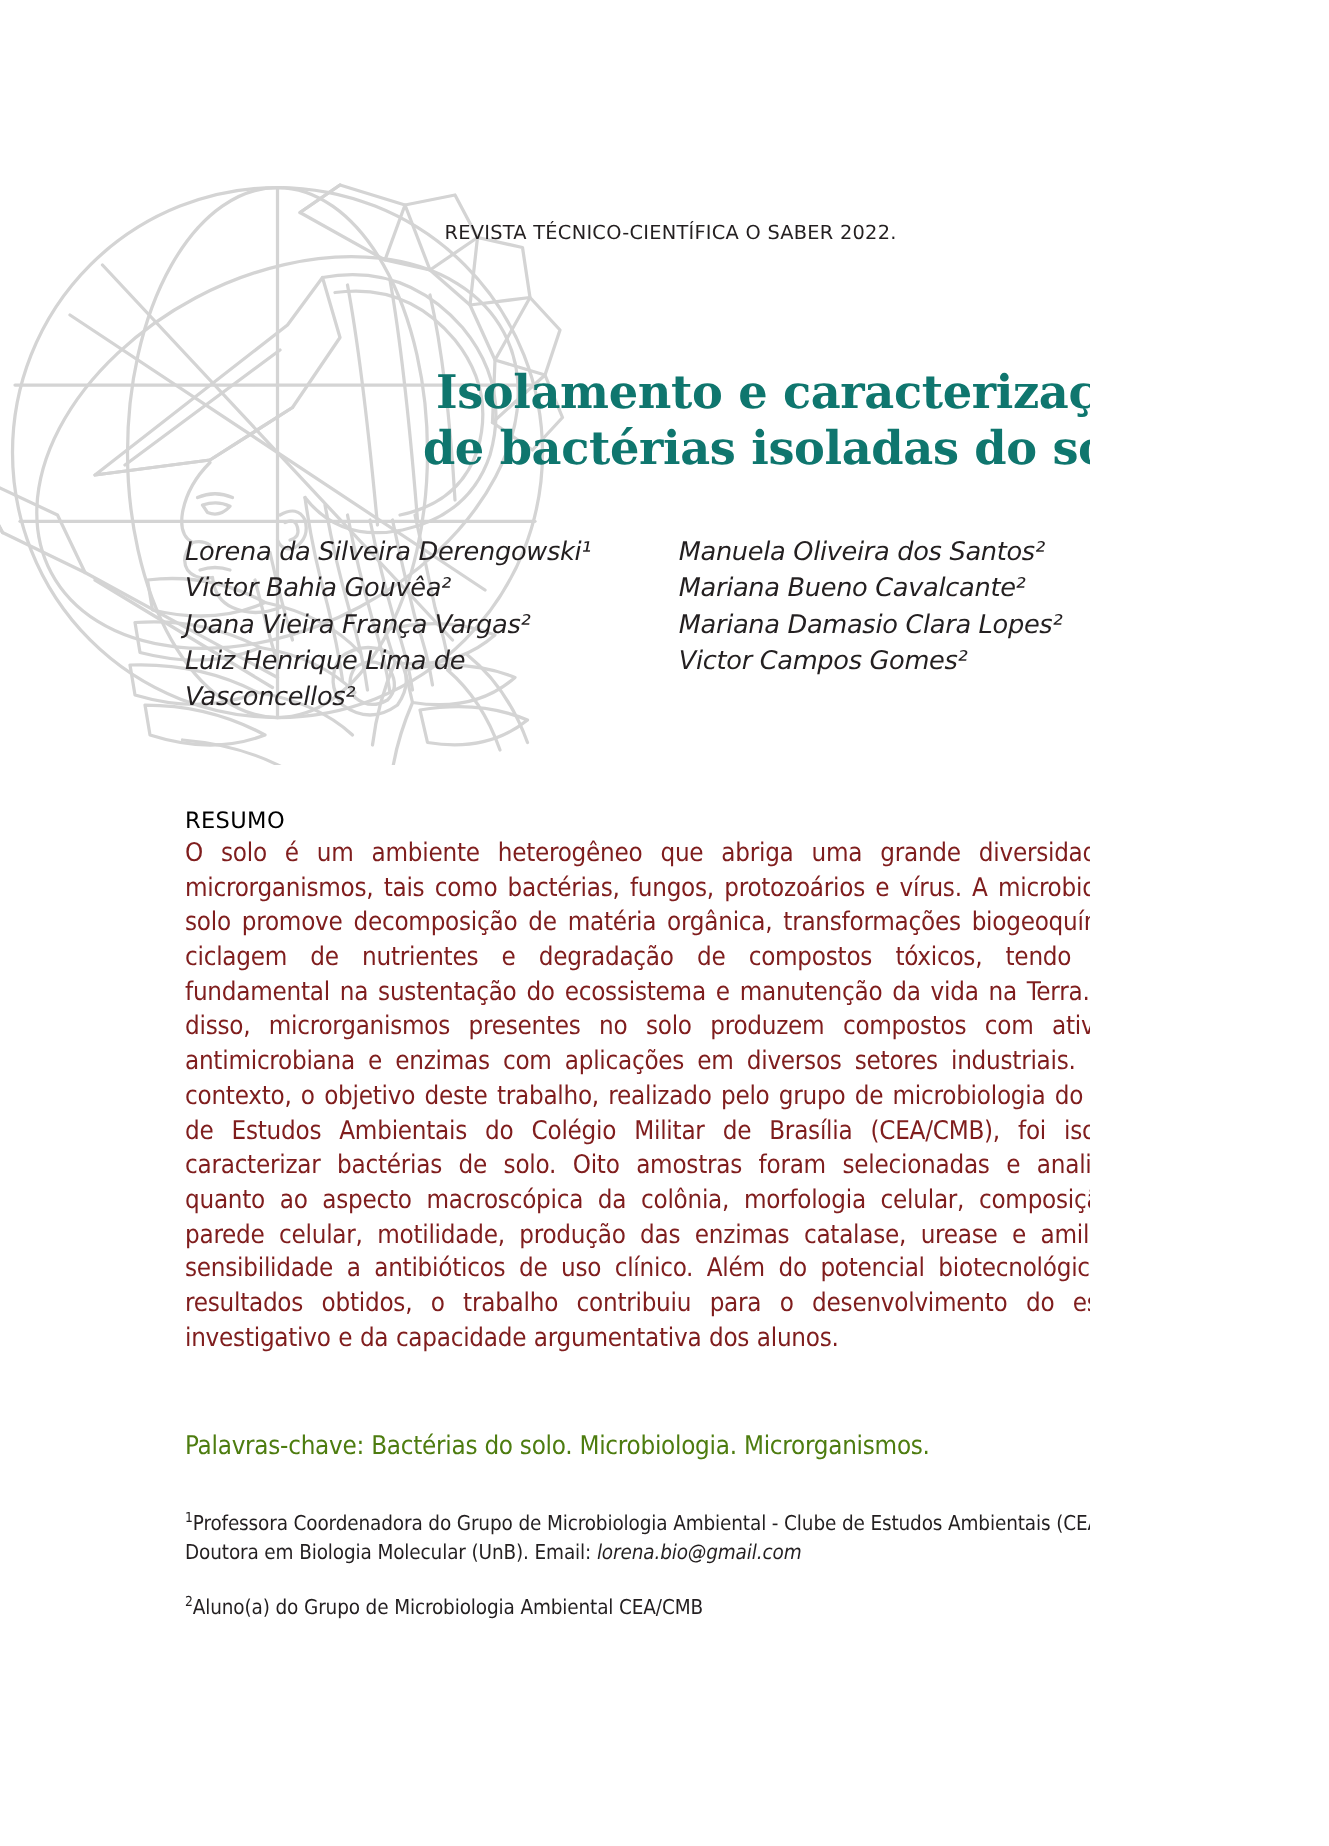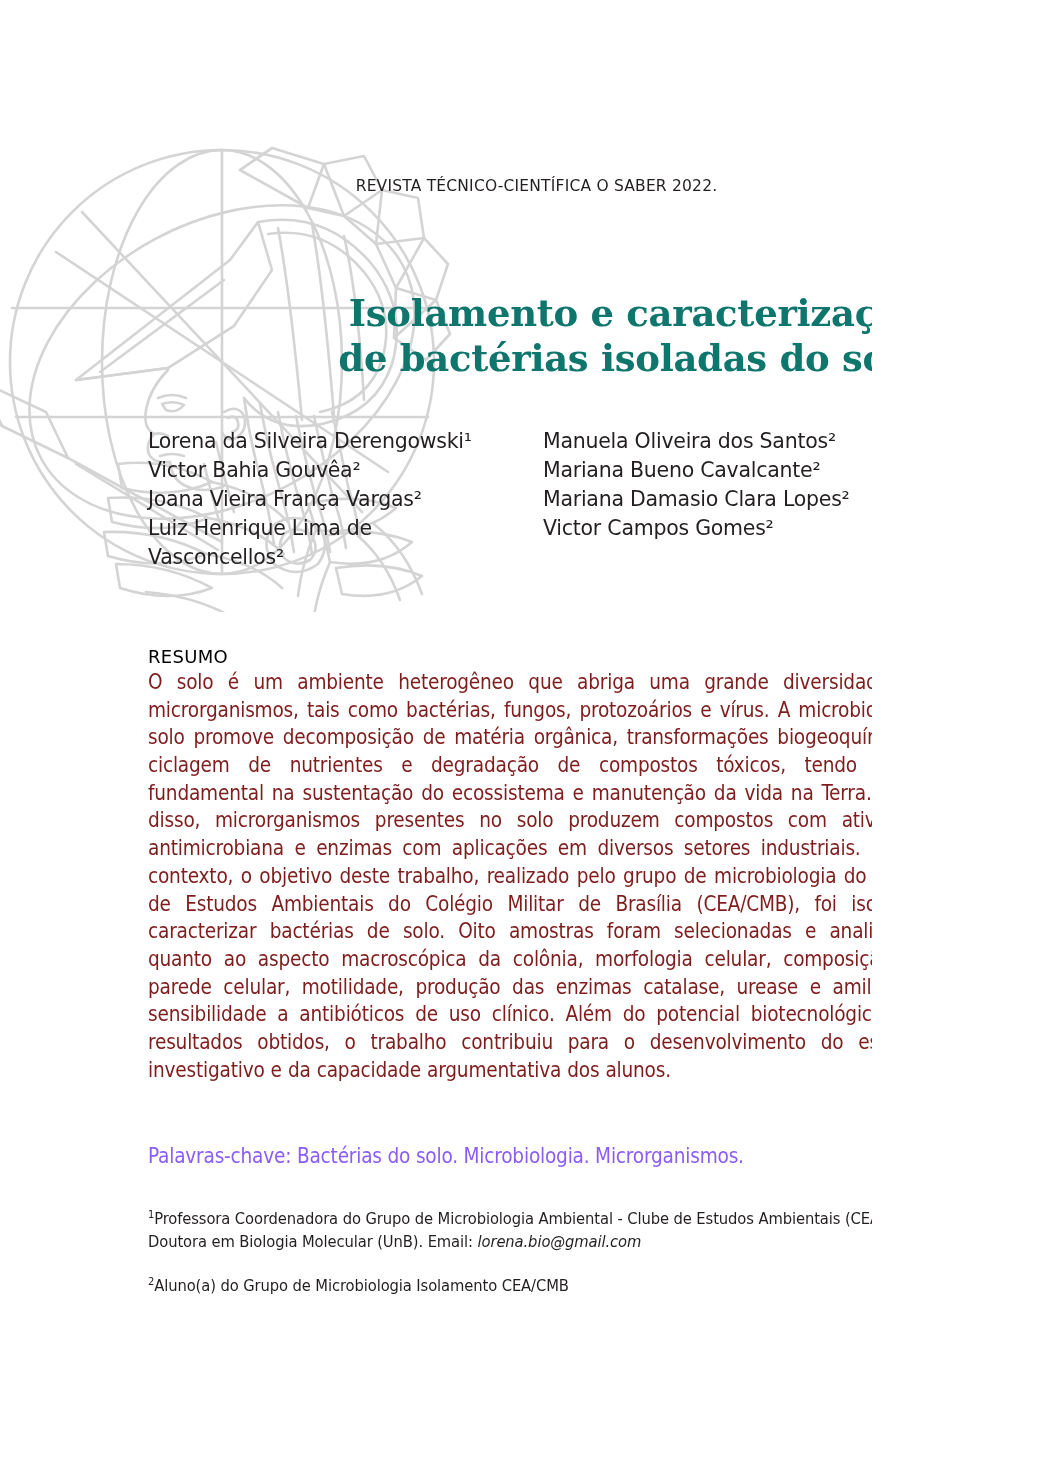--- a/index.html
+++ b/index.html
@@ -69,20 +69,21 @@
   }
   .article-title .tline { display: block; }
 
   .authors {
     position: absolute;
     left: 148px;
     top: 427px;
     width: 790px;
     display: flex;
     gap: 0px;
+    font-style: italic;
   }
   .authors .col {
     font-family: "DejaVu Sans", sans-serif;
     font-size: 20.5px;
     line-height: 1.42;
     color: #231f20;
     letter-spacing: -0.25px;
   }
   .authors .col-left { width: 395px; }
   .authors .col-right { width: 395px; }
@@ -112,21 +113,21 @@
     word-spacing: 0.4px;
   }
   .keywords {
     position: absolute;
     left: 148px;
     top: 1143px;
     width: 778px;
     font-family: "DejaVu Sans Condensed", "DejaVu Sans", sans-serif;
     font-size: 20.6px;
     line-height: 1.345;
-    color: #8b5cf6;
+    color: #4d7c0f;
     letter-spacing: -0.2px;
   }
 
   .footnotes {
     position: absolute;
     left: 148px;
     top: 1208px;
     width: 782px;
   }
   .footnote {
@@ -276,20 +277,20 @@
       <div class="abstract-body">O solo é um ambiente heterogêneo que abriga uma grande diversidade de microrganismos, tais como bactérias, fungos, protozoários e vírus. A microbiota do solo promove decomposição de matéria orgânica, transformações biogeoquímicas, ciclagem de nutrientes e degradação de compostos tóxicos, tendo papel fundamental na sustentação do ecossistema e manutenção da vida na Terra. Além disso, microrganismos presentes no solo produzem compostos com atividade antimicrobiana e enzimas com aplicações em diversos setores industriais. Nesse contexto, o objetivo deste trabalho, realizado pelo grupo de microbiologia do Clube de Estudos Ambientais do Colégio Militar de Brasília (CEA/CMB), foi isolar e caracterizar bactérias de solo. Oito amostras foram selecionadas e analisadas quanto ao aspecto macroscópica da colônia, morfologia celular, composição da parede celular, motilidade, produção das enzimas catalase, urease e amilase e sensibilidade a antibióticos de uso clínico. Além do potencial biotecnológico dos resultados obtidos, o trabalho contribuiu para o desenvolvimento do espírito investigativo e da capacidade argumentativa dos alunos.</div>
     </div>
 
     <div class="keywords">Palavras-chave: Bactérias do solo. Microbiologia. Microrganismos.</div>
 
     <div class="footnotes">
       <div class="footnote">
         <span class="mark">1</span><span>Professora Coordenadora do Grupo de Microbiologia Ambiental - Clube de Estudos Ambientais (CEA/CMB). Doutora em Biologia Molecular (UnB). Email: </span><span class="email">lorena.bio@gmail.com</span>
       </div>
       <div class="footnote">
-        <span class="mark">2</span><span>Aluno(a) do Grupo de Microbiologia Isolamento CEA/CMB</span>
+        <span class="mark">2</span><span>Aluno(a) do Grupo de Microbiologia Ambiental CEA/CMB</span>
       </div>
     </div>
 
     <div class="page-number">11</div>
 
   </div>
 </div>
 
 </body></html>

